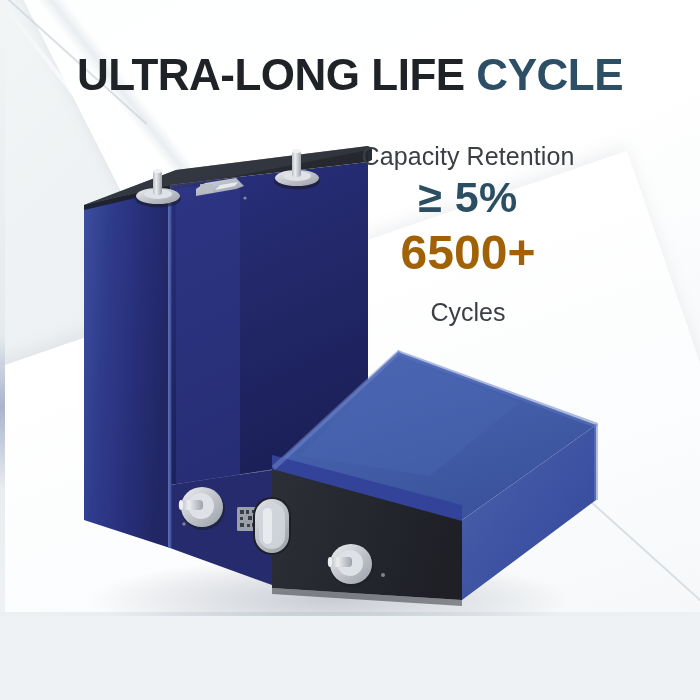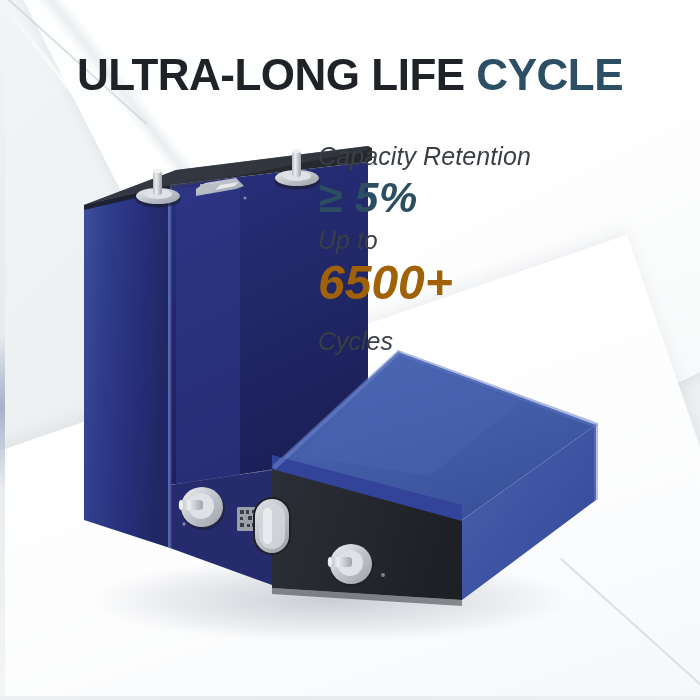--- a/index.html
+++ b/index.html
@@ -6,21 +6,21 @@
   * { margin:0; padding:0; box-sizing:border-box; }
   html,body { width:700px; height:700px; overflow:hidden; }
   body {
     font-family:"Liberation Sans", sans-serif;
     background:#eff2f4;
     position:relative;
   }
 
   #stage {
     position:absolute; inset:0;
-    width:700px; height:700px;
+    width:700px; height:616px;
     overflow:hidden;
     background:#eef1f3;
   }
 
   
   .bg-base {
     position:absolute; inset:0;
     background:linear-gradient(135deg,#f2f5f6 0%,#eceff1 45%,#eef1f2 100%);
   }
   .band {
@@ -88,23 +88,22 @@
     font-family:"Liberation Sans", sans-serif;
   }
   .title .t-dark { color:#1f2327; }
   .title .t-blue { color:#2d4f66; }
 
   
   .info {
     position:absolute;
     right:82px; top:142px;
     width:300px;
-    text-align:left;
+    text-align:center;
     z-index:40;
-    font-style:italic;
   }
   .info .lbl-cap {
     font-size:25px; color:#3a3f45; font-weight:normal;
     letter-spacing:.1px; line-height:1.12;
   }
   .info .val-pct {
     font-size:43px; font-weight:bold; color:#2b4e62;
     line-height:1.28; letter-spacing:.5px;
   }
   .info .lbl-upto {
@@ -314,18 +313,17 @@
     </g>
   </svg>
 
   <div class="title">
     <span class="t-dark">ULTRA-LONG LIFE </span><span class="t-blue">CYCLE</span>
   </div>
 
   <div class="info">
     <div class="lbl-cap">Capacity Retention</div>
     <div class="val-pct">≥ 5%</div>
-    <div class="lbl-upto">Up to</div>
     <div class="val-cycles">6500+</div>
     <div class="lbl-cycles">Cycles</div>
   </div>
 
 </div>
 
 </body></html>

